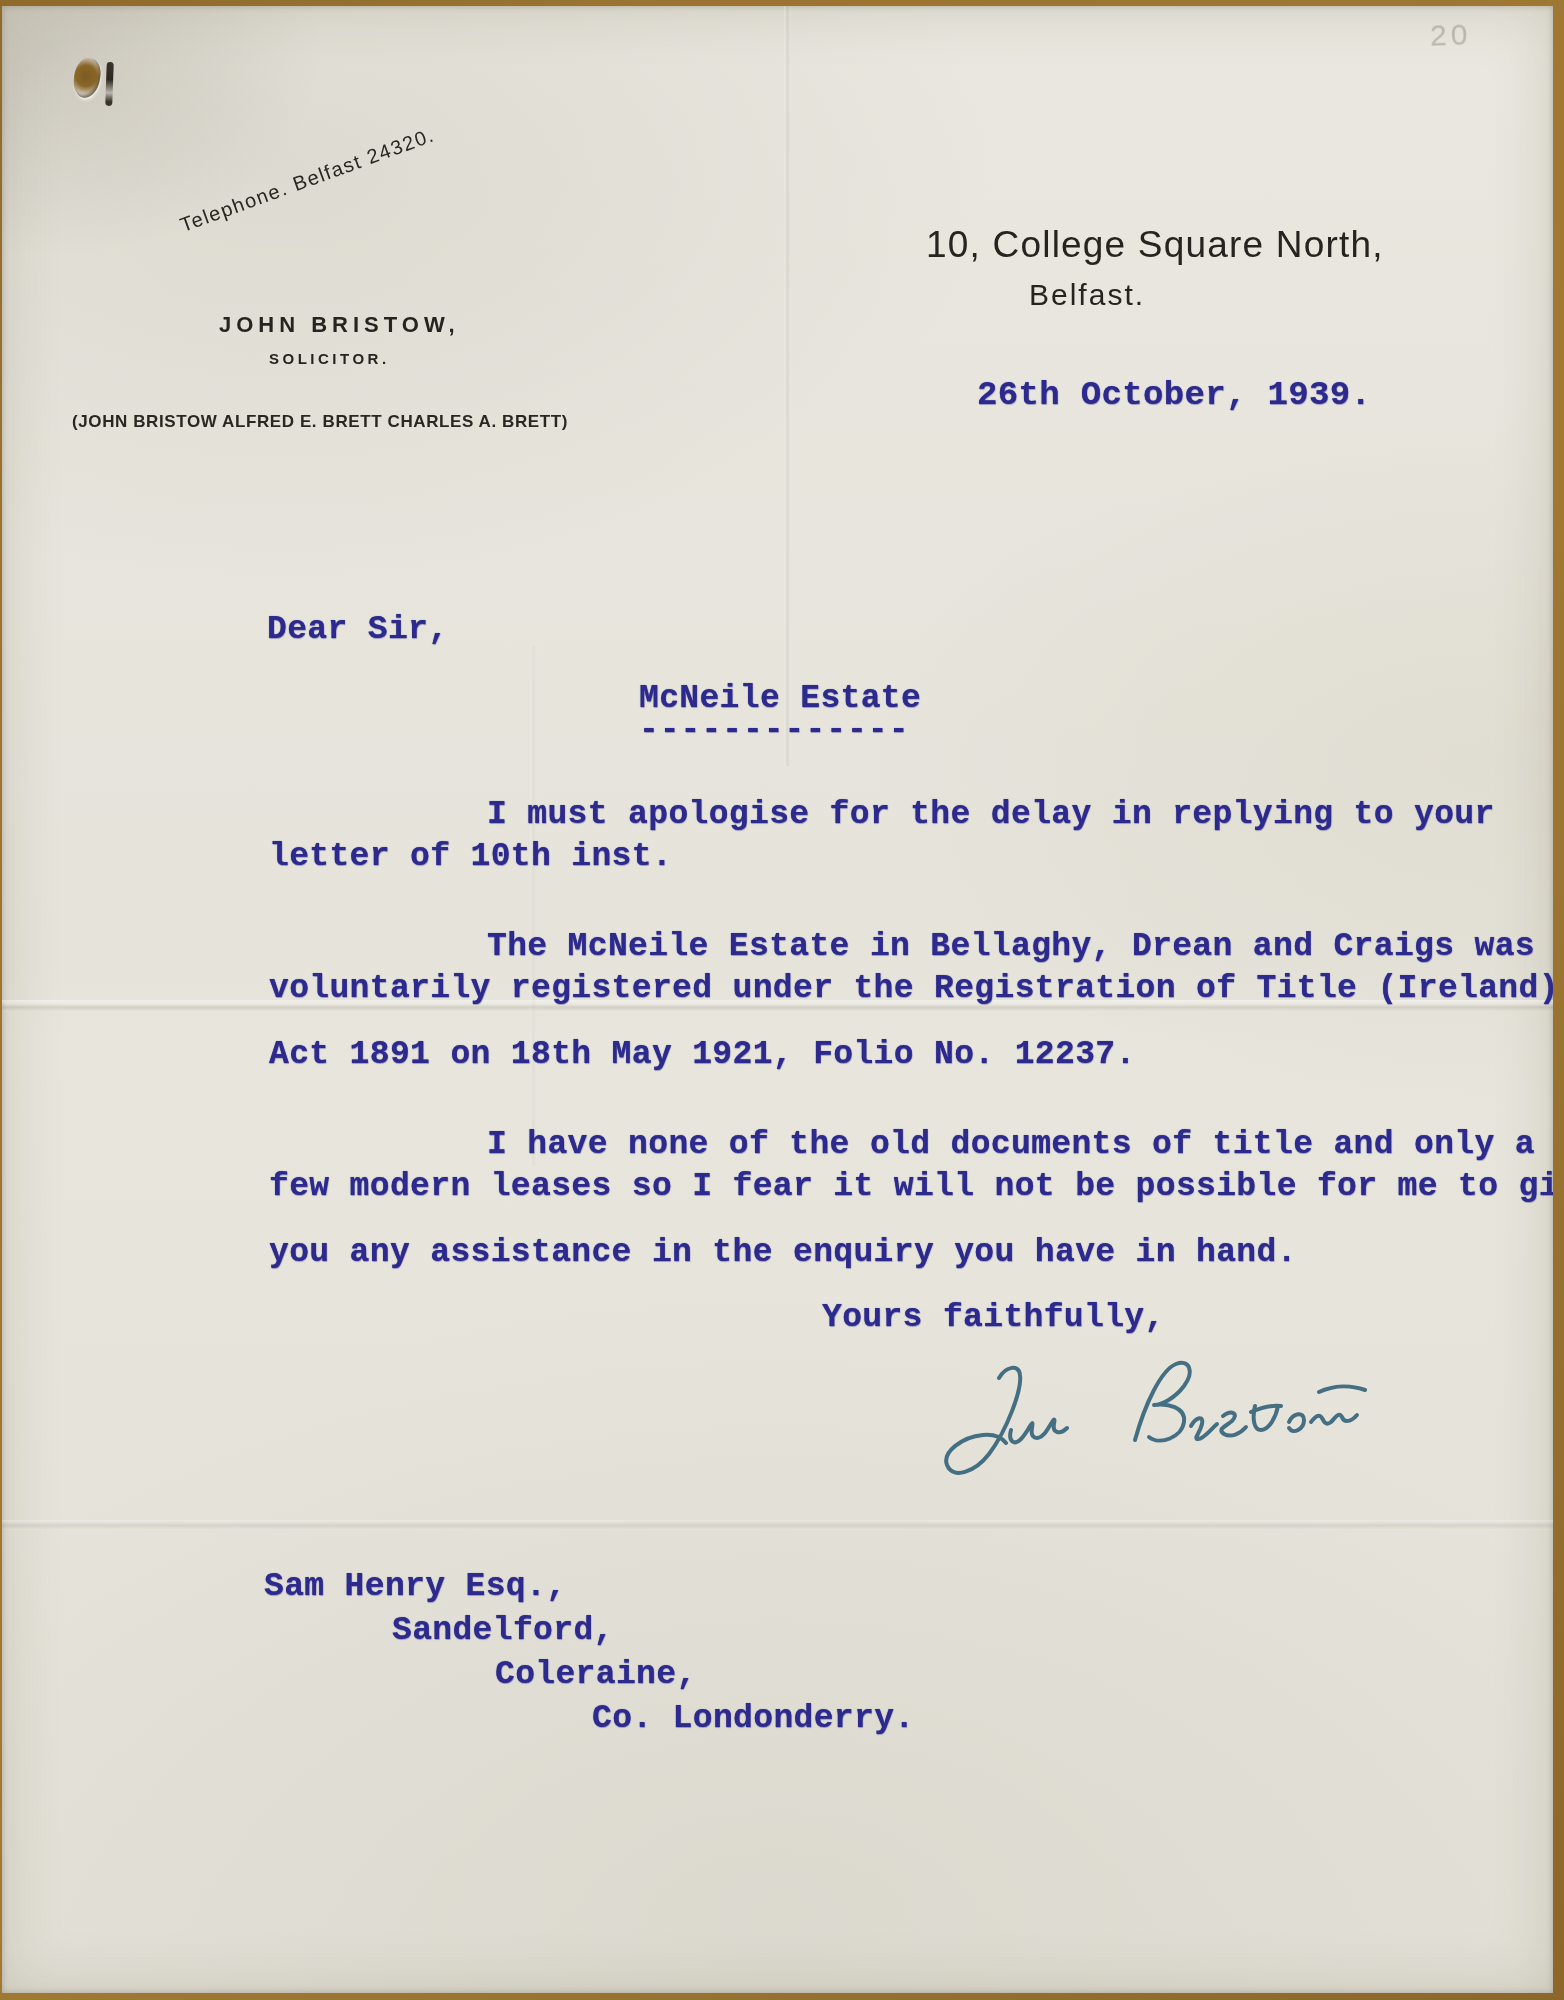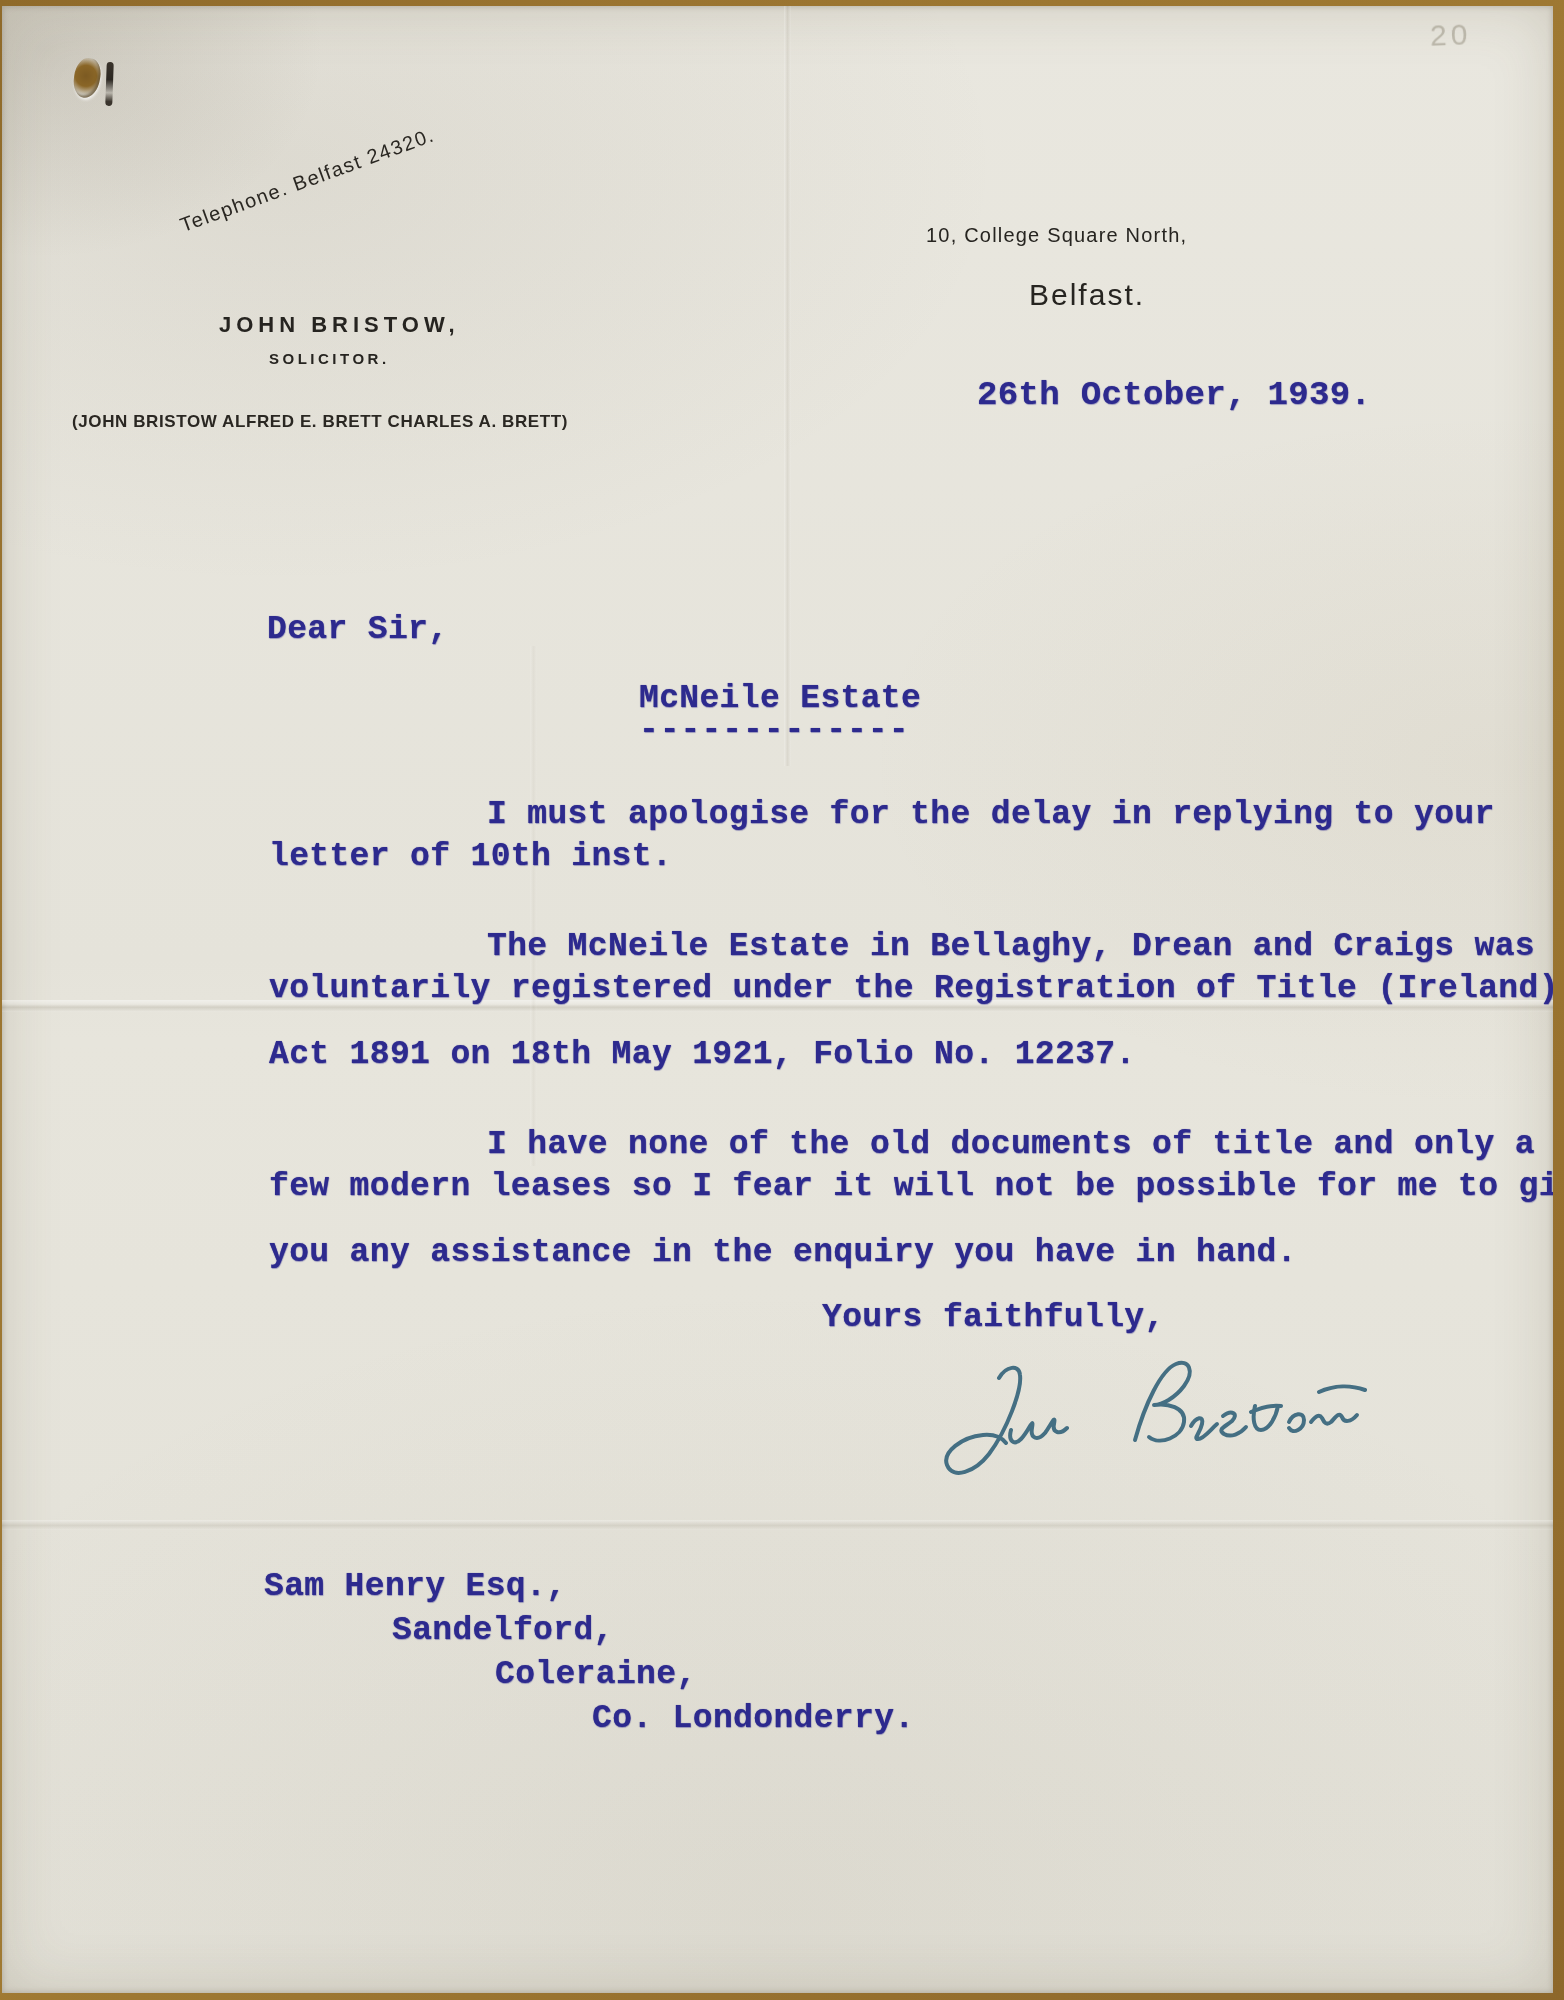--- a/index.html
+++ b/index.html
@@ -36,21 +36,21 @@
     box-shadow:1px 2px 3px rgba(255,255,255,0.7), inset -2px -2px 3px rgba(70,50,15,0.6);transform:rotate(8deg);}
   .staple .leg{position:absolute;left:34px;top:14px;width:7px;height:44px;border-radius:4px;
     background:linear-gradient(180deg,#3a342c 0%,#2c2822 40%,rgba(44,40,34,0.15) 70%,#3a342c 90%);transform:rotate(2deg);}
   
   .printed{color:#262420;}
   .telephone{position:absolute;left:183px;top:208px;font-size:20px;letter-spacing:1.5px;
     transform:rotate(-20deg);transform-origin:0 100%;white-space:nowrap;color:#2a2722;}
   .firm-name{position:absolute;left:217px;top:306px;font-size:22px;font-weight:600;letter-spacing:5px;white-space:nowrap;}
   .firm-title{position:absolute;left:267px;top:344px;font-size:15px;font-weight:600;letter-spacing:3.5px;white-space:nowrap;}
   .partners{position:absolute;left:70px;top:406px;font-size:17px;font-weight:700;letter-spacing:0.6px;white-space:nowrap;color:#2a2722;}
-  .office-1{position:absolute;left:924px;top:218px;font-size:20px;letter-spacing:1.2px;white-space:nowrap;}
+  .office-1{position:absolute;left:924px;top:218px;font-size:37px;letter-spacing:1.2px;white-space:nowrap;}
   .office-2{position:absolute;left:1027px;top:272px;font-size:30px;letter-spacing:2px;white-space:nowrap;}
   
   .typed{position:absolute;font-family:"Liberation Mono","DejaVu Sans Mono",monospace;
     font-size:33px;font-weight:700;letter-spacing:0.35px;color:#2d2a8e;white-space:nowrap;
     text-shadow:0 0 1px rgba(45,42,142,0.65), 0.4px 0.6px 0.8px rgba(45,42,142,0.35);}
   .date-line{left:975px;top:370px;font-size:34px;}
   .salutation{left:265px;top:605px;}
   .subject{left:637px;top:674px;}
   .subject-rule{left:637px;top:706px;letter-spacing:1px;}
   .ml{left:267px;text-align:center;}

